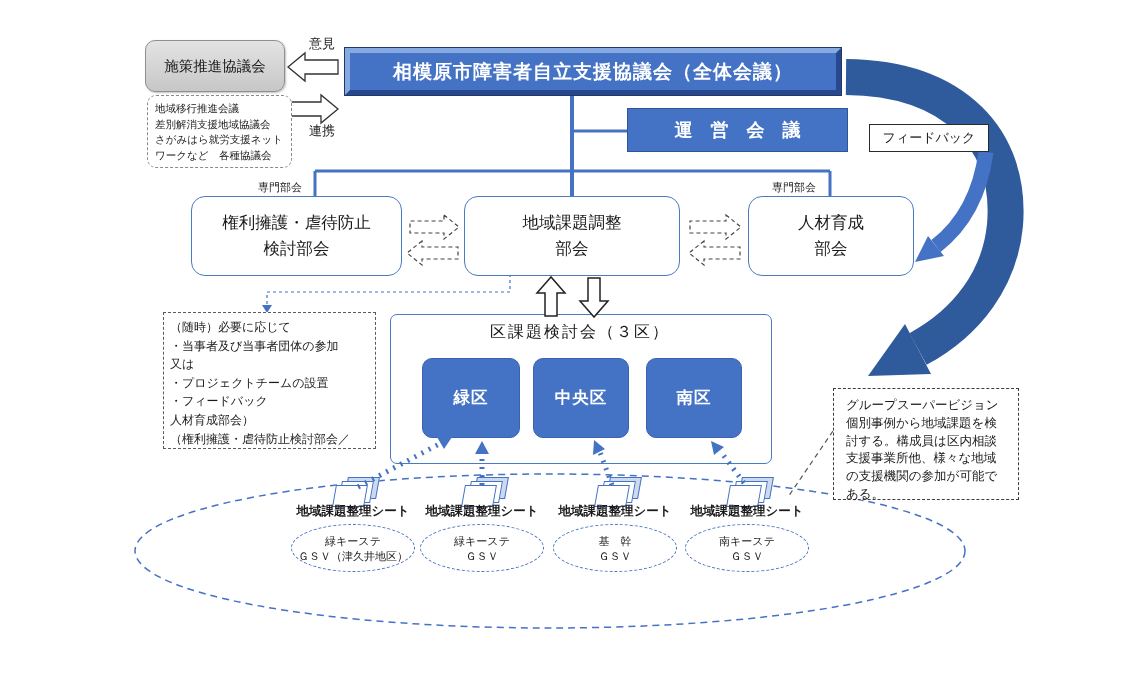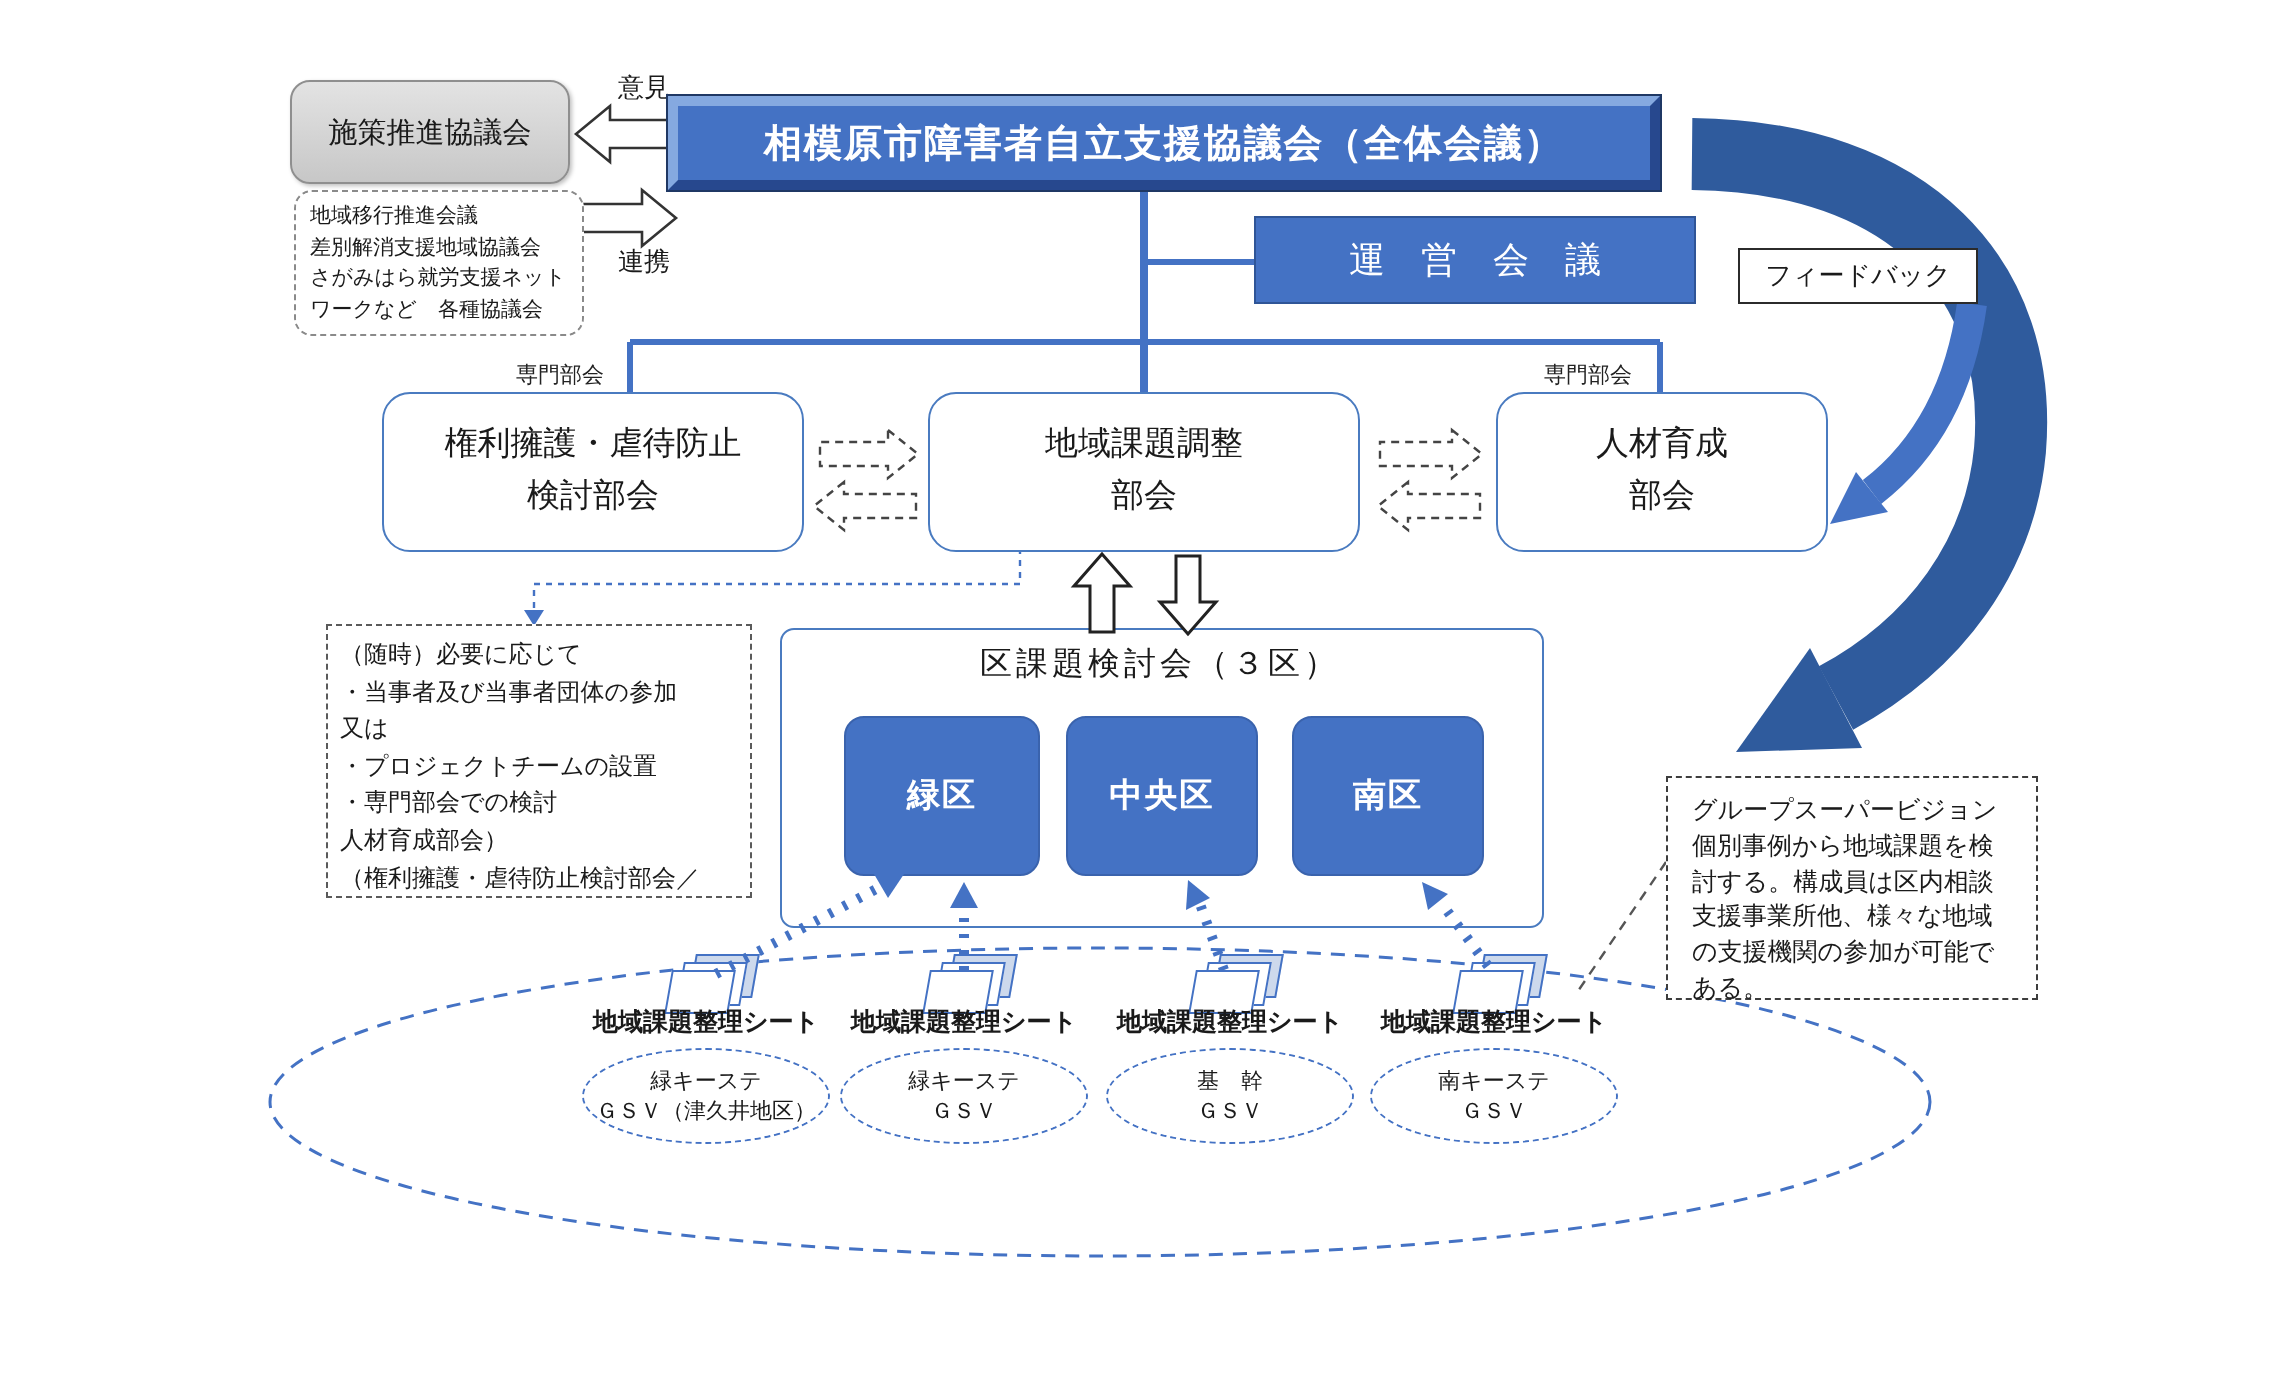--- a/index.html
+++ b/index.html
@@ -11,21 +11,21 @@
   .ui{z-index:2;}
   #top-layer{z-index:3;}
   .topmost{z-index:4;}
 
   .gray-box{background:linear-gradient(#e3e3e3,#c7c7c7);border:1px solid #8f8f8f;border-radius:10px;
             display:flex;align-items:center;justify-content:center;font-size:14.5px;box-shadow:1px 1px 2px rgba(0,0,0,.25);}
   .dash-gray{border:1px dashed #8a8a8a;border-radius:9px;background:#fff;font-size:10.5px;line-height:15.5px;padding:5px 4px 4px 7px;}
   .title-box{background:#4472C4;border:5px solid;border-color:#85a9e0 #27488e #27488e #85a9e0;box-shadow:0 0 0 1px #1f3864;
              display:flex;align-items:center;justify-content:center;color:#fff;font-weight:bold;font-size:19px;letter-spacing:1px;}
   .mgmt-box{background:#4472C4;border:1px solid #2F5597;display:flex;align-items:center;justify-content:center;
-            color:#fff;font-weight:normal;font-size:18px;}
+            color:#fff;font-weight:bold;font-size:18px;}
   .feedback-box{background:#fff;border:1px solid #2b2b2b;font-size:13px;display:flex;align-items:center;justify-content:center;}
   .round-box{background:#fff;border:1.5px solid #4a7bc0;border-radius:14px;text-align:center;font-size:16.5px;line-height:26px;}
   .round-box .pad{padding-top:12px;}
   .small-label{font-size:11px;color:#222;}
   .note-box{background:#fff;border:1px dashed #5a5a5a;font-size:12px;line-height:18.6px;padding:5px 6px;}
   .ward-wrap{background:#fff;border:1.5px solid #4a7bc0;border-radius:7px;}
   .ward-title{font-size:16px;text-align:center;letter-spacing:2px;}
   .ward-box{background:#4472C4;border:1px solid #3a63ad;border-radius:10px;color:#fff;font-weight:bold;font-size:16.5px;
             display:flex;align-items:center;justify-content:center;letter-spacing:1px;}
   .gsv-note{background:#fff;border:1.5px dashed #3d3d3d;font-size:12.5px;line-height:17.8px;padding:8px 6px 0 12px;}
@@ -88,21 +88,21 @@
   </div>
   <div class="abs ui dash-gray" style="left:147px;top:95px;width:132px;height:62px;">
     <div>地域移行推進会議</div>
     <div>差別解消支援地域協議会</div>
     <div>さがみはら就労支援ネット</div>
     <div>ワークなど　各種協議会</div>
   </div>
   <div class="abs ui" style="left:300px;top:35px;width:44px;font-size:13px;text-align:center;">意見</div>
   <div class="abs ui" style="left:300px;top:122px;width:44px;font-size:13px;text-align:center;">連携</div>
 
-  <div class="abs ui title-box" style="left:334px;top:48px;width:486px;height:37px;">
+  <div class="abs ui title-box" style="left:345px;top:48px;width:486px;height:37px;">
     <span>相模原市障害者自立支援協議会（全体会議）</span>
   </div>
   <div class="abs ui mgmt-box" style="left:627px;top:108px;width:219px;height:42px;">
     <span>運　営　会　議</span>
   </div>
   <div class="abs topmost feedback-box" style="left:869px;top:124px;width:118px;height:26px;">
     <span>フィードバック</span>
   </div>
 
   <div class="abs ui small-label" style="left:258px;top:180px;">専門部会</div>
@@ -119,21 +119,21 @@
   <div class="abs ui round-box" style="left:748px;top:196px;width:164px;height:78px;">
     <div class="pad">人材育成</div>
     <div>部会</div>
   </div>
 
   <div class="abs ui note-box" style="left:163px;top:312px;width:199px;height:125px;">
     <div>（随時）必要に応じて</div>
     <div>・当事者及び当事者団体の参加</div>
     <div>又は</div>
     <div>・プロジェクトチームの設置</div>
-    <div>・専門部会での検討</div>
+    <div>・フィードバック</div>
     <div>人材育成部会）</div>
     <div>（権利擁護・虐待防止検討部会／</div>
   </div>
 
   <div class="abs ui ward-wrap" style="left:390px;top:314px;width:380px;height:148px;"></div>
   <div class="abs ui ward-title" style="left:390px;top:322px;width:380px;">区課題検討会（３区）</div>
   <div class="abs ui ward-box" style="left:422px;top:358px;width:96px;height:78px;">緑区</div>
   <div class="abs ui ward-box" style="left:533px;top:358px;width:94px;height:78px;">中央区</div>
   <div class="abs ui ward-box" style="left:646px;top:358px;width:94px;height:78px;">南区</div>
 

